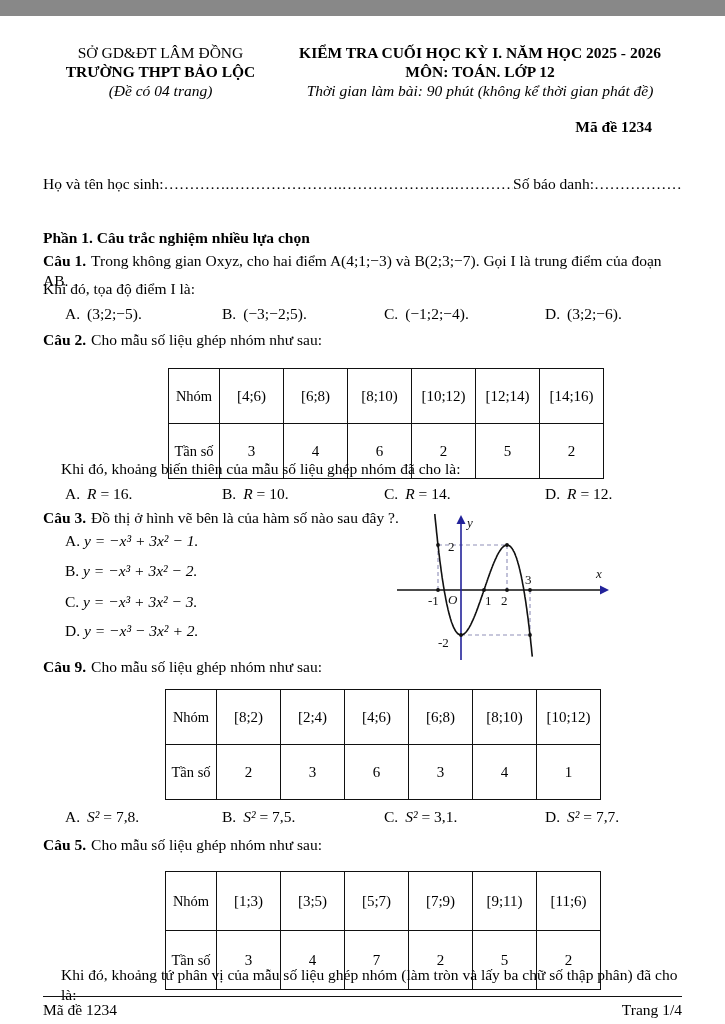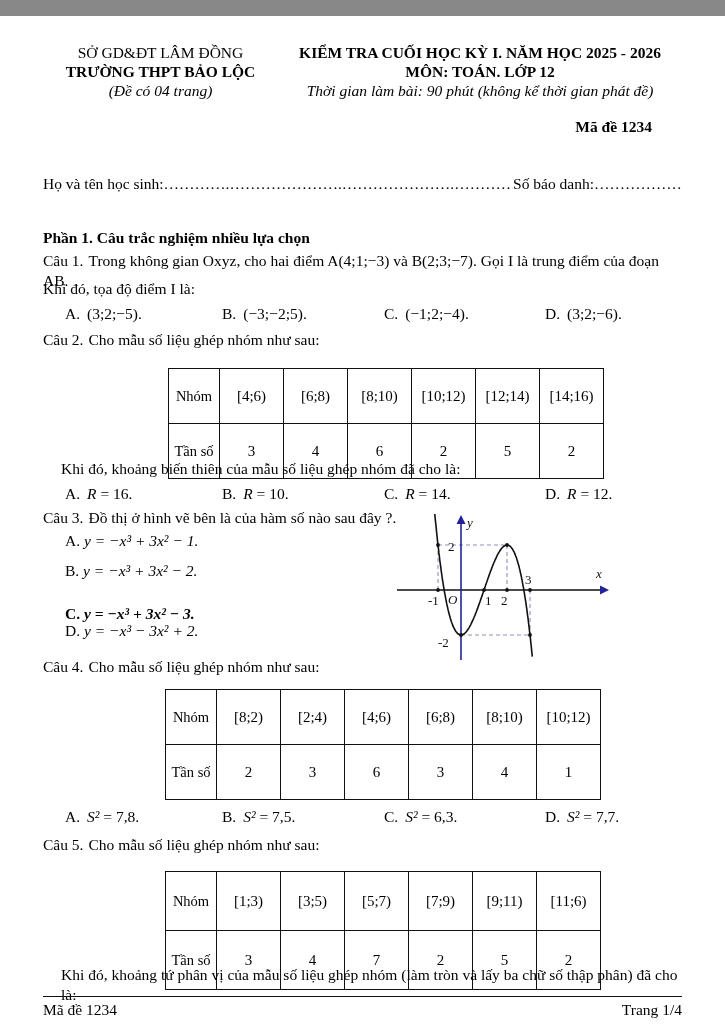--- a/index.html
+++ b/index.html
@@ -11,21 +11,21 @@
   i,.ital{font-style:italic;}
   
   .hdr{display:flex;top:27px;}
   .hdr-left{width:235px;text-align:center;line-height:19px;}
   .hdr-right{flex:1;text-align:center;line-height:19px;}
   .exam-code{top:101px;text-align:right;padding-right:30px;box-sizing:border-box;font-weight:bold;}
   
   .student-line{top:158px;display:flex;white-space:nowrap;}
   .dots1{flex:1;overflow:hidden;}
   .dots2{width:88px;overflow:hidden;}
-  .qlabel{font-weight:normal;margin-right:5px;}
+  .qlabel{font-weight:bold;margin-right:5px;}
   .sect{top:212px;font-weight:bold;}
   
   .opts{display:grid;grid-template-columns:157px 162px 161px 1fr;padding-left:22px;box-sizing:border-box;}
   .opt .mvar{font-style:italic;}
   .opt .letter{margin-right:7px;}
   
   .freq-table{position:absolute;border-collapse:collapse;text-align:center;font-size:15px;}
   .freq-table td{border:1.2px solid #111;width:57px;height:32px;padding:0 3px;}
   .freq-table td.hd{width:46px;font-size:14.5px;padding:11px 2px;}
   .t5 td{height:36px;}
@@ -110,21 +110,21 @@
     <span class="opt"><span class="letter">C.</span><span class="mvar">R</span><span> = 14.</span></span>
     <span class="opt"><span class="letter">D.</span><span class="mvar">R</span><span> = 12.</span></span>
   </div>
 
   <div class="abs q3wrap">
     <div>
       <span class="qlabel">Câu 3.</span><span>Đồ thị ở hình vẽ bên là của hàm số nào sau đây ?.</span>
     </div>
     <div class="q3opt" style="top:23px;"><span class="letter">A.</span> <i>y = −x³ + 3x² − 1.</i></div>
     <div class="q3opt" style="top:53px;"><span class="letter">B.</span> <i>y = −x³ + 3x² − 2.</i></div>
-    <div class="q3opt" style="top:96px;font-weight:bold;"><span class="letter">C.</span> <i>y = −x³ + 3x² − 3.</i></div>
+    <div class="q3opt" style="top:84px;"><span class="letter">C.</span> <i>y = −x³ + 3x² − 3.</i></div>
     <div class="q3opt" style="top:113px;"><span class="letter">D.</span> <i>y = −x³ − 3x² + 2.</i></div>
     <div class="figure">
       <svg id="fig-svg" width="216" height="150" viewBox="0 0 216 150">
           <line x1="43" y1="76" x2="43" y2="31" stroke="#8f8fb8" stroke-width="1.1" stroke-dasharray="4 3"></line>
           <line x1="43" y1="31" x2="112" y2="31" stroke="#8f8fb8" stroke-width="1.1" stroke-dasharray="4 3"></line>
           <line x1="112" y1="31" x2="112" y2="76" stroke="#8f8fb8" stroke-width="1.1" stroke-dasharray="4 3"></line>
           <line x1="66" y1="121" x2="135" y2="121" stroke="#8f8fb8" stroke-width="1.1" stroke-dasharray="4 3"></line>
           <line x1="135" y1="76" x2="135" y2="121" stroke="#8f8fb8" stroke-width="1.1" stroke-dasharray="4 3"></line>
           <line x1="2" y1="76" x2="206" y2="76" stroke="#111" stroke-width="1.3"></line>
           <polygon points="205,71.5 205,80.5 214,76" fill="#22229a"></polygon>
@@ -146,21 +146,21 @@
           <text x="90" y="91" class="">1</text>
           <text x="106" y="91" class="">2</text>
           <text x="130" y="70" class="">3</text>
           <text x="53" y="37" class="">2</text>
           <text x="43" y="133" class="">-2</text>
         </svg>
     </div>
   </div>
 
   <div class="abs" style="top:641px;">
-    <span class="qlabel">Câu 4.</span><span>Cho mẫu số liệu ghép nhóm như sau:</span>
+    <span class="qlabel">Câu 9.</span><span>Cho mẫu số liệu ghép nhóm như sau:</span>
   </div>
   <table class="freq-table" style="left:165px;top:673px;">
     <tbody>
         <tr>
       <td class="hd">Nhóm</td>
       <td>[8;2)</td>
       <td>[2;4)</td>
       <td>[4;6)</td>
       <td>[6;8)</td>
       <td>[8;10)</td>
@@ -173,21 +173,21 @@
       <td>6</td>
       <td>3</td>
       <td>4</td>
       <td>1</td>
     </tr>
   </tbody>
     </table>
   <div class="abs opts" style="top:791px;">
     <span class="opt"><span class="letter">A.</span><span class="mvar">S²</span><span> = 7,8.</span></span>
     <span class="opt"><span class="letter">B.</span><span class="mvar">S²</span><span> = 7,5.</span></span>
-    <span class="opt"><span class="letter">C.</span><span class="mvar">S²</span><span> = 6,3.</span></span>
+    <span class="opt"><span class="letter">C.</span><span class="mvar">S²</span><span> = 3,1.</span></span>
     <span class="opt"><span class="letter">D.</span><span class="mvar">S²</span><span> = 7,7.</span></span>
   </div>
 
   <div class="abs" style="top:819px;">
     <span class="qlabel">Câu 5.</span><span>Cho mẫu số liệu ghép nhóm như sau:</span>
   </div>
   <table class="freq-table t5" style="left:165px;top:855px;">
     <tbody>
         <tr>
       <td class="hd">Nhóm</td>

